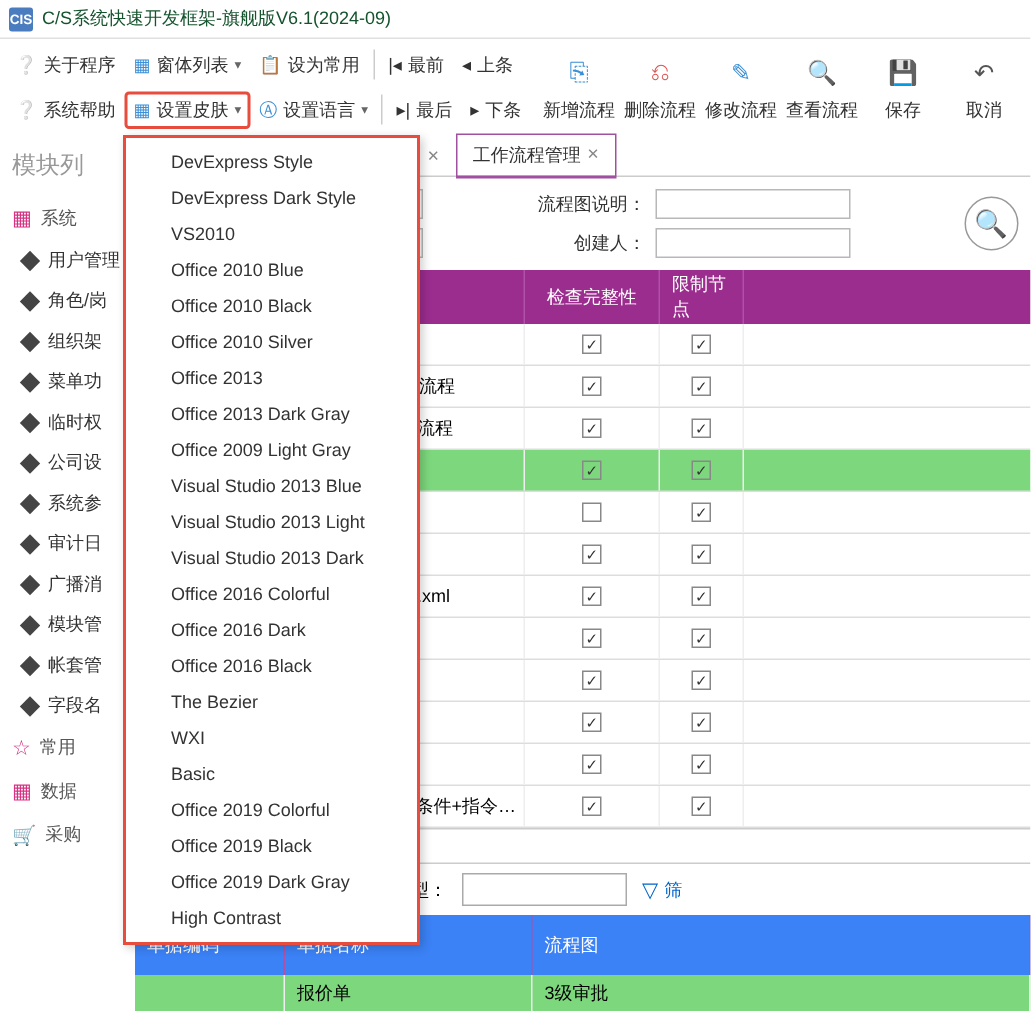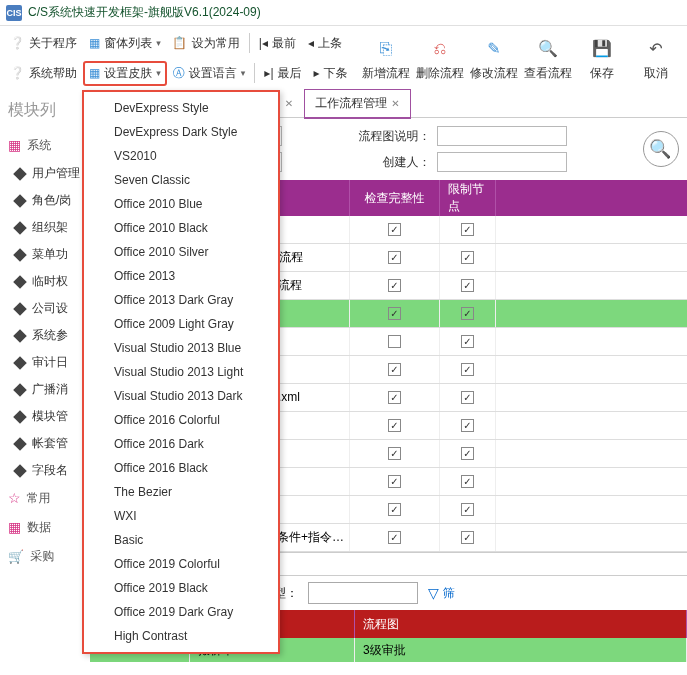--- a/index.html
+++ b/index.html
@@ -42,21 +42,21 @@
 .grow { display: flex; height: 28px; align-items: center; border-bottom: 1px solid #ddd; background: #fff; }
 .grow.sel { background: #7dd87d; }
 .gc { padding: 0 8px; border-right: 1px solid #eee; height: 100%; display: flex; align-items: center; overflow: hidden; white-space: nowrap; }
 .chk { width: 13px; height: 13px; border: 1px solid #888; display: inline-flex; align-items: center; justify-content: center; font-size: 10px; color: #333; margin: 0 auto; }
 .chk.on::before { content: "✓"; }
 .pager { padding: 4px 8px; display: flex; align-items: center; gap: 4px; color: #333; border-top: 1px solid #ccc; border-bottom: 1px solid #ccc; }
 .pager .pg-btn { width: 14px; text-align: center; color: #666; cursor: pointer; }
 .detail-bar { padding: 6px 8px; display: flex; align-items: center; gap: 10px; }
 .detail-bar select, .detail-bar input { border: 1px solid #aaa; height: 22px; padding: 0 4px; }
 .filter-link { color: #0066cc; display: flex; align-items: center; gap: 4px; }
-.grid2-head { display: flex; background: #b91c1c; color: #fff; height: 28px; align-items: center; }
+.grid2-head { display: flex; background: #3b82f6; color: #fff; height: 40px; align-items: center; }
 .grid2-row { display: flex; height: 24px; background: #7dd87d; align-items: center; }
 .skin-menu { position: absolute; left: 82px; top: 90px; width: 198px; background: #fff; border: 2px solid #e74c3c; box-shadow: 2px 2px 6px rgba(0,0,0,0.2); z-index: 100; padding: 4px 0; }
 .skin-item { padding: 5px 12px 5px 30px; cursor: pointer; position: relative; color: #333; }
 .skin-item.checked::before { content: "✓"; position: absolute; left: 10px; color: #333; }
 .c-id { width: 100px; } .c-name { width: 160px; } .c-chk { width: 90px; justify-content: center; } .c-lim { width: 56px; justify-content: center; }
 </style>
 </head>
 <body>
 
 <div class="titlebar">
@@ -395,21 +395,20 @@
       <div class="gc" style="width:165px">报价单</div>
       <div class="gc" style="flex:1">3级审批</div>
     </div>
   </div>
 </div>
 
 <div class="skin-menu" id="skinMenu">
     <div class="skin-item">DevExpress Style</div>
     <div class="skin-item">DevExpress Dark Style</div>
     <div class="skin-item">VS2010</div>
-    <div class="skin-item">Seven Classic</div>
     <div class="skin-item">Office 2010 Blue</div>
     <div class="skin-item">Office 2010 Black</div>
     <div class="skin-item">Office 2010 Silver</div>
     <div class="skin-item">Office 2013</div>
     <div class="skin-item">Office 2013 Dark Gray</div>
     <div class="skin-item">Office 2009 Light Gray</div>
     <div class="skin-item">Visual Studio 2013 Blue</div>
     <div class="skin-item">Visual Studio 2013 Light</div>
     <div class="skin-item">Visual Studio 2013 Dark</div>
     <div class="skin-item">Office 2016 Colorful</div>

